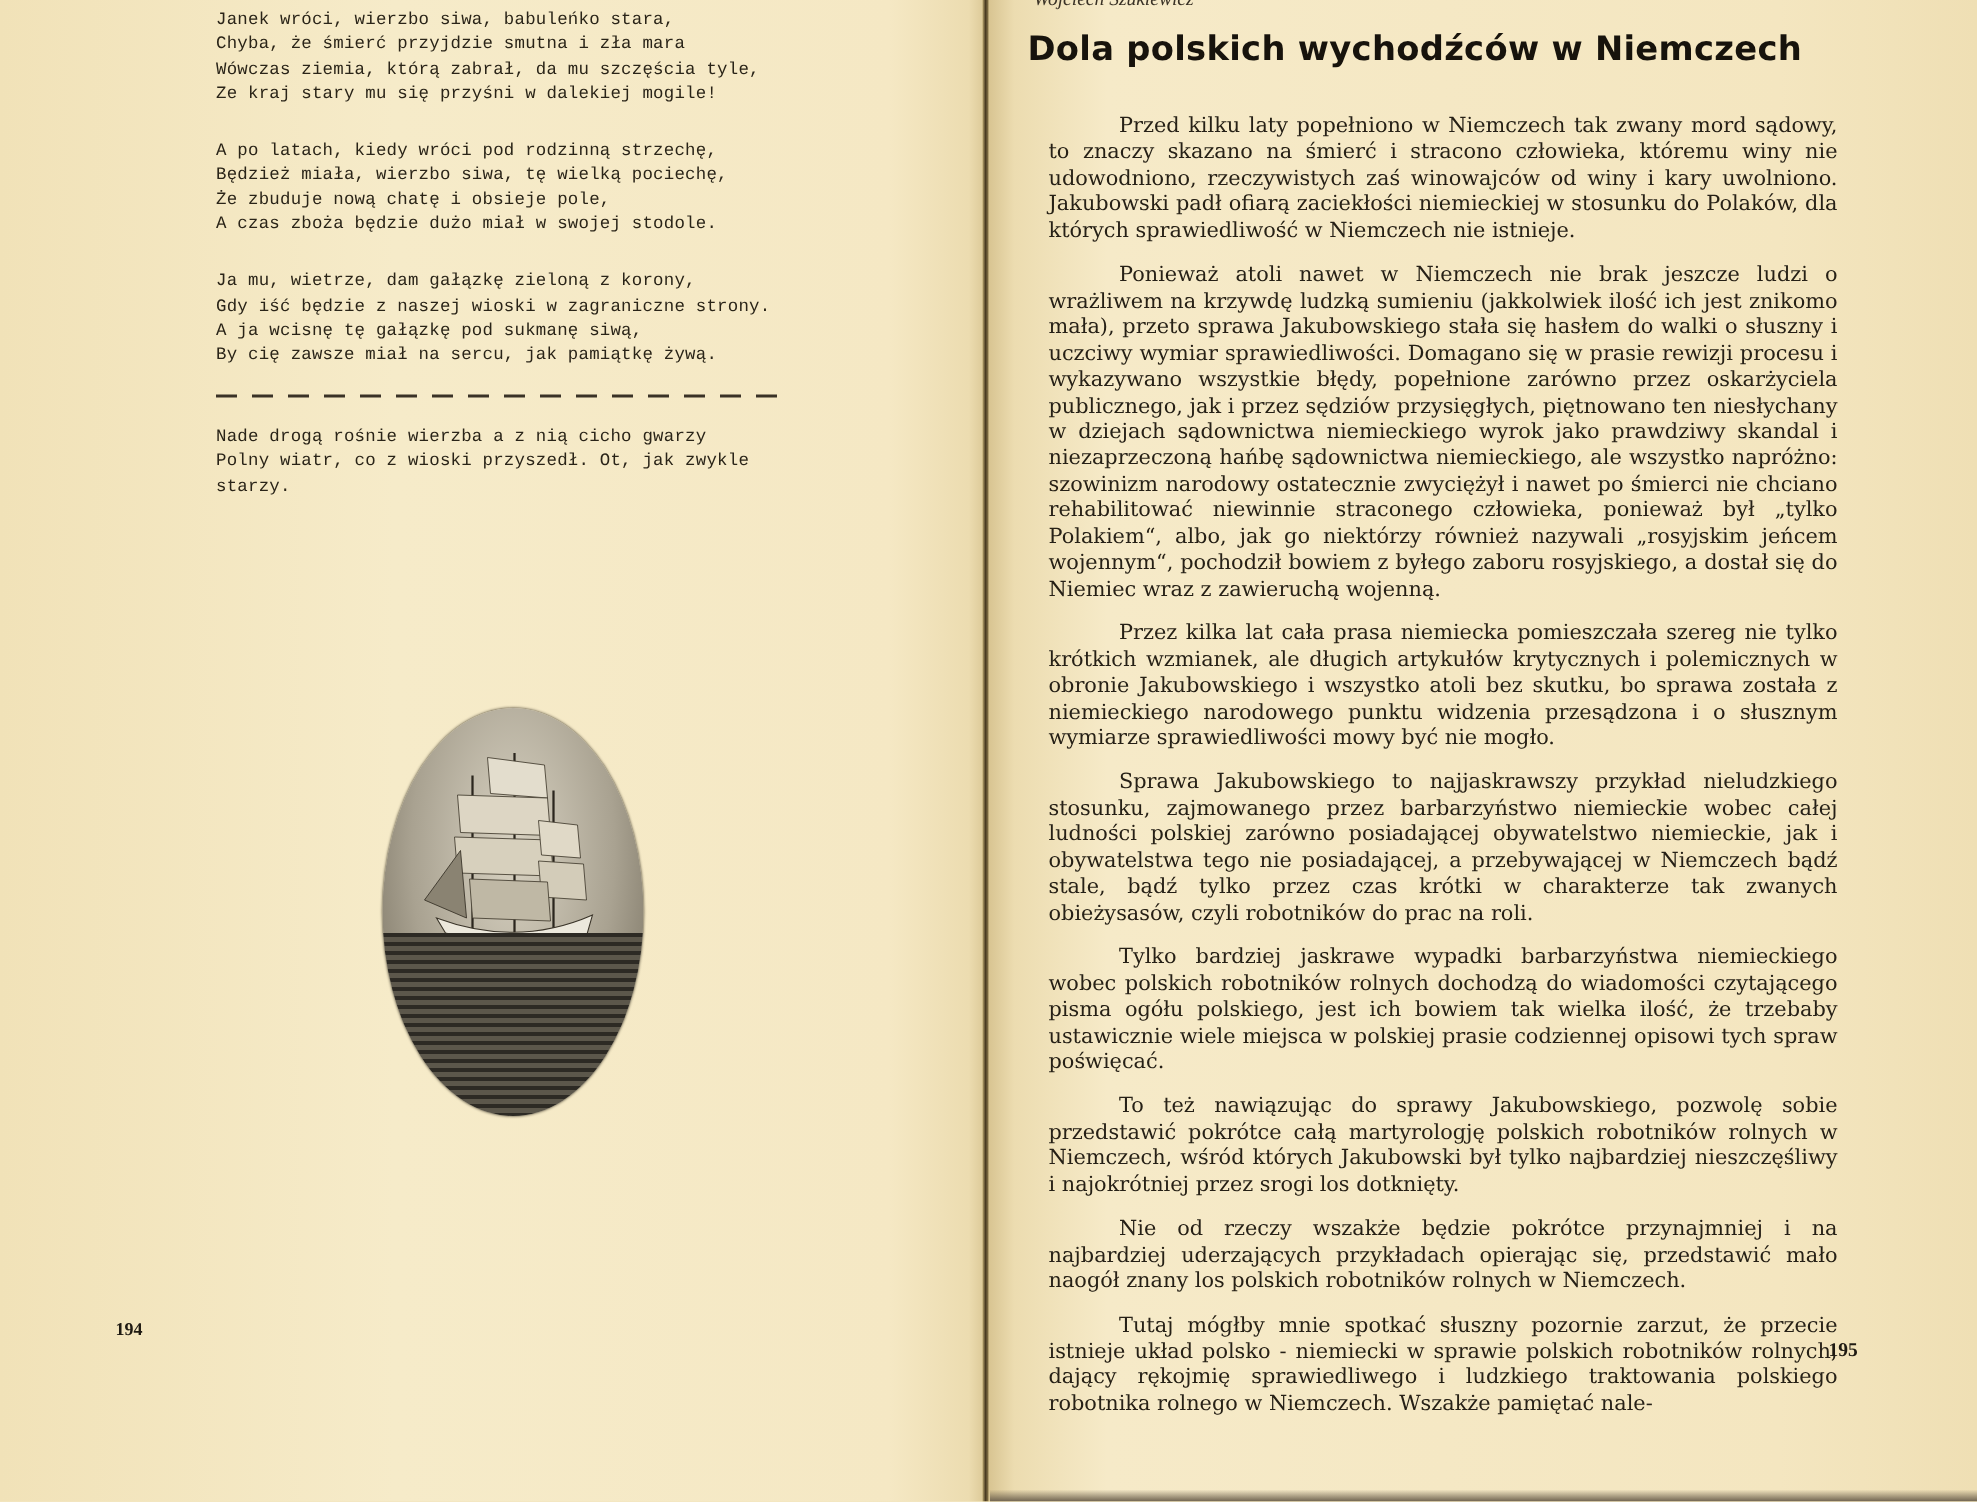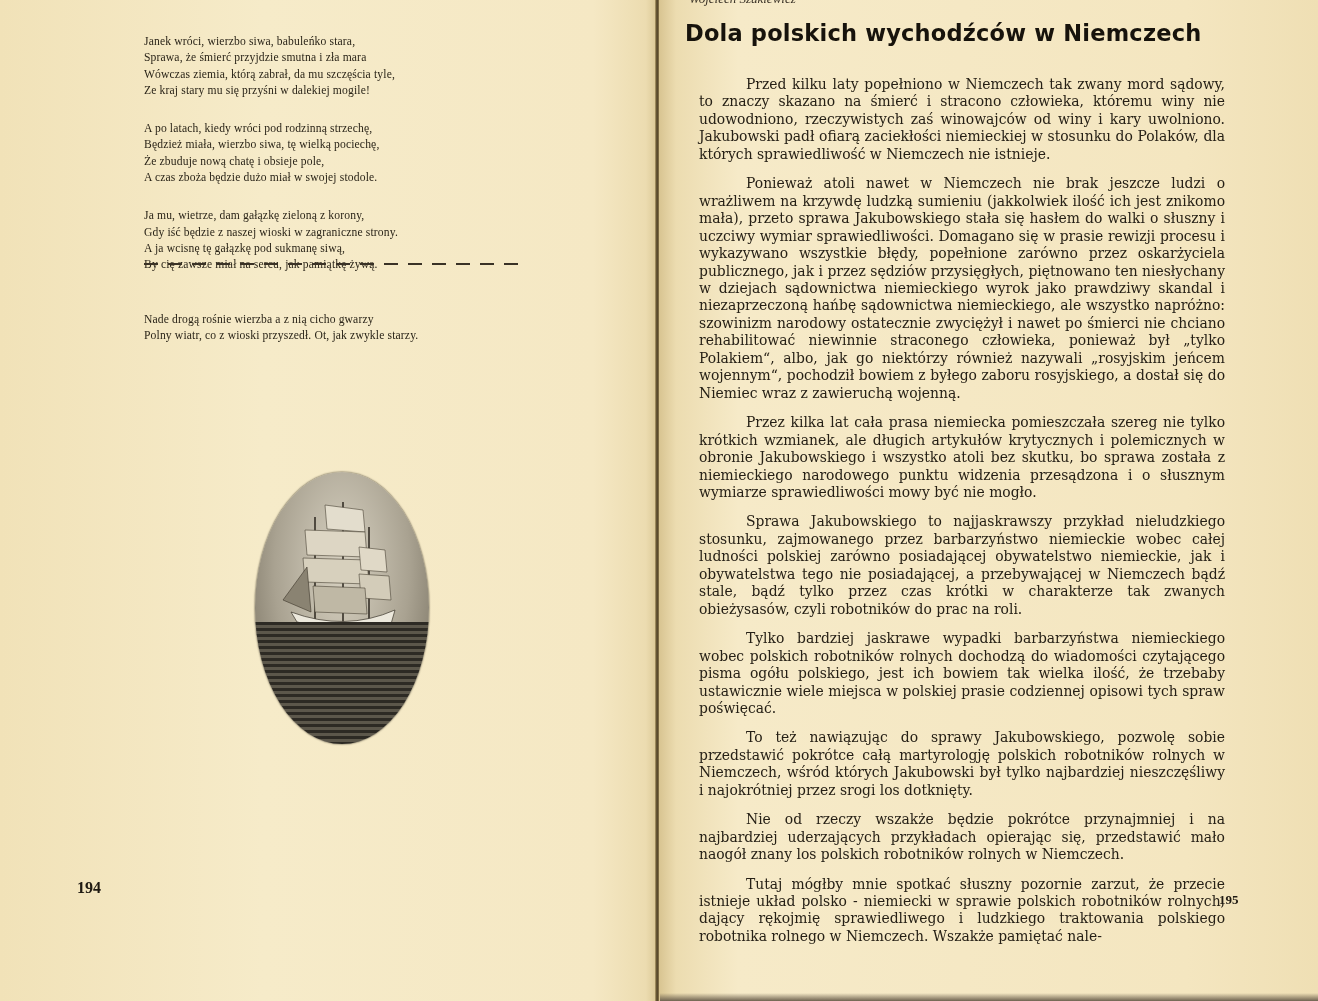--- a/index.html
+++ b/index.html
@@ -19,43 +19,43 @@
     position: absolute; left: 660px; bottom: 0; width: 658px; height: 8px;
     background: linear-gradient(180deg, rgba(0,0,0,0), #6f6350);
   }
   .page { position: absolute; top: 0; height: 1001px; }
   .page-left { left: 0; width: 655px; }
   .page-right { left: 659px; width: 577px; }
 
   
   .poem {
     position: absolute; left: 144px; top: 6px; width: 360px;
-    font-family: Liberation Serif, serif; font-size: 11.6px;
-    color: #2a2418; line-height: 16.3px; letter-spacing: 0.15px; margin-top: 28px;
+    font-family: Liberation Mono, monospace; font-size: 11.6px;
+    color: #2a2418; line-height: 16.3px; letter-spacing: 0.15px;
   }
   .stanza { margin-bottom: 22px; }
   .stanza .line { white-space: nowrap; }
   .separator {
     position: absolute; left: 144px; top: 263px; width: 376px; height: 2px;
     background: repeating-linear-gradient(90deg, #3a3226 0 14px, transparent 14px 24px);
   }
   .poem-tail { position: absolute; left: 144px; top: 284px; }
   .illustration {
     position: absolute; left: 255px; top: 472px; width: 174px; height: 272px;
     border-radius: 50%; overflow: hidden;
     background: radial-gradient(ellipse at 50% 35%, #d8d2c2 0%, #a9a291 55%, #6d6656 100%);
     box-shadow: 0 0 2px #2a2418;
   }
   .illustration .sea {
     position: absolute; left: 0; right: 0; top: 150px; bottom: 0;
     background: repeating-linear-gradient(180deg, #2d2a24 0 3px, #5c574b 3px 6px);
   }
   .illustration svg { position: absolute; left: 0; top: 0; }
   .page-num {
-    position: absolute; font-family: "Liberation Serif", serif; font-size: 16px;
+    position: absolute; font-family: "Liberation Serif", serif; font-size: 12px;
     font-weight: bold; color: #1f1a12;
   }
   .page-num-left { left: 77px; top: 879px; }
 
   
   .author-line {
     position: absolute; left: 30px; top: -9px; font-family: "Liberation Serif", serif;
     font-style: italic; font-size: 13px; color: #3a3226;
   }
   .article-title {
@@ -75,21 +75,21 @@
 <body>
 
 <div class="spread">
   <div class="gutter"></div>
   <div class="bottom-edge"></div>
 
   <div class="page page-left">
     <div class="poem">
       <div class="stanza">
         <div class="line">Janek wróci, wierzbo siwa, babuleńko stara,</div>
-        <div class="line">Sprawa, że śmierć przyjdzie smutna i zła mara</div>
+        <div class="line">Chyba, że śmierć przyjdzie smutna i zła mara</div>
         <div class="line">Wówczas ziemia, którą zabrał, da mu szczęścia tyle,</div>
         <div class="line">Ze kraj stary mu się przyśni w dalekiej mogile!</div>
       </div>
       <div class="stanza">
         <div class="line">A po latach, kiedy wróci pod rodzinną strzechę,</div>
         <div class="line">Będzież miała, wierzbo siwa, tę wielką pociechę,</div>
         <div class="line">Że zbuduje nową chatę i obsieje pole,</div>
         <div class="line">A czas zboża będzie dużo miał w swojej stodole.</div>
       </div>
       <div class="stanza">

